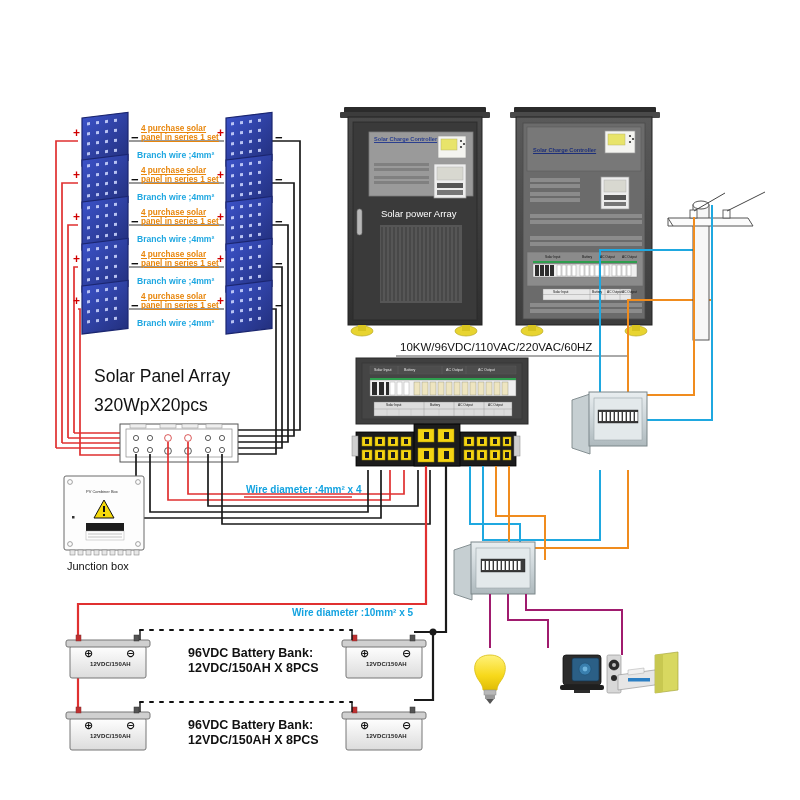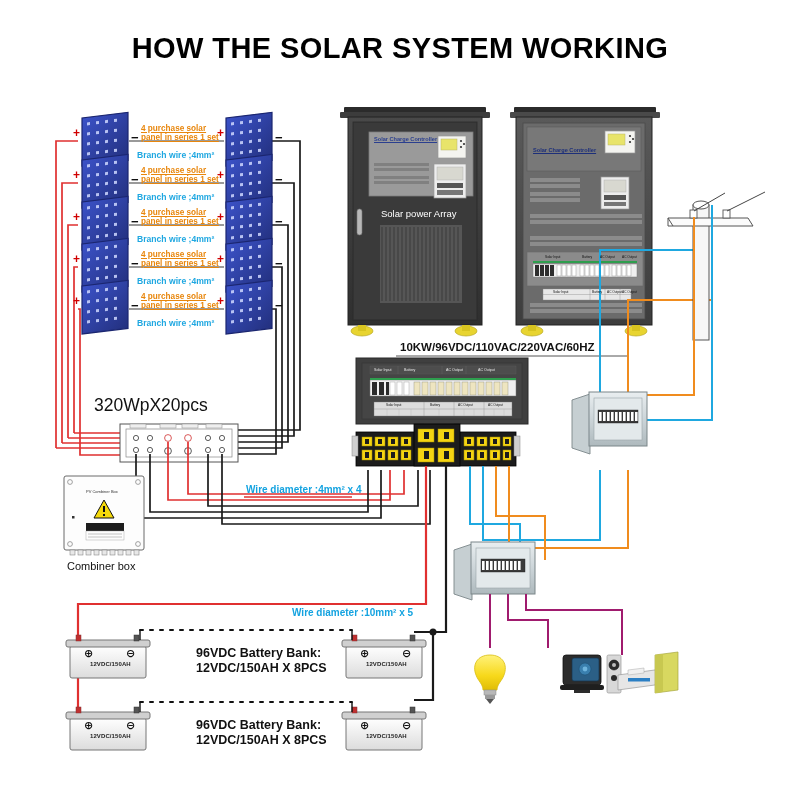--- a/index.html
+++ b/index.html
@@ -16,23 +16,23 @@
          font-family:"Liberation Sans",sans-serif;}
 
   
   .lbl-orange{color:#e8860c;font-size:8.2px;line-height:9.4px;font-weight:bold;white-space:nowrap;text-decoration:underline;}
   .lbl-blue{color:#1ea7e1;font-size:8.6px;font-weight:bold;white-space:nowrap;}
   .lbl-blue2{color:#14a3e0;font-size:10px;font-weight:bold;white-space:nowrap;}
   .plus{color:#d00000;font-weight:bold;font-size:12px;line-height:10px;}
   .minus{color:#111;font-weight:bold;font-size:13px;line-height:10px;}
 
   .arraytext{font-size:17.5px;line-height:21px;color:#111;white-space:nowrap;}
-  .spec{font-size:11.5px;font-weight:bold;color:#111;white-space:nowrap;}
+  .spec{font-size:11.5px;font-weight:normal;color:#111;white-space:nowrap;}
   .jbcap{font-size:11px;color:#111;white-space:nowrap;}
-  .bankText{font-size:12.5px;line-height:15px;color:#111;font-weight:bold;white-space:nowrap;margin-left:8px;}
+  .bankText{font-size:12.5px;line-height:15px;color:#111;font-weight:bold;white-space:nowrap;}
   .battlabel{font-size:6px;color:#222;font-weight:bold;white-space:nowrap;letter-spacing:.1px;}
   .cab-title{font-size:9.5px;color:#ffffff;white-space:nowrap;font-weight:normal;}
   .ctrl-underline{font-size:5.6px;color:#2b3f8f;text-decoration:underline;white-space:nowrap;font-weight:bold;}
   .tinylabel{font-size:3.2px;color:#111;white-space:nowrap;}
   .boxlbl{font-size:3.6px;color:#e8e8e8;white-space:nowrap;}
 </style>
 </head>
 <body>
 
 <div id="stage">
@@ -781,21 +781,20 @@
             <rect x="32" y="25" width="3" height="3"></rect>
           <rect x="5" y="35" width="3" height="3"></rect>
             <rect x="14" y="35" width="3" height="3"></rect>
             <rect x="23" y="35" width="3" height="3"></rect>
             <rect x="32" y="35" width="3" height="3"></rect>
         </g>
       </g>
     </g>
   </svg>
 
-  <div class="abs title">HOW THE SOLAR SYSTEM WORKING</div>
 
   <div class="abs plus" style="left:73px;top:128px">+</div>
   <div class="abs minus" style="left:131px;top:133px">−</div>
   <div class="abs plus" style="left:217px;top:128px">+</div>
   <div class="abs minus" style="left:275px;top:133px">−</div>
   <div class="abs lbl-orange" style="left:141px;top:124px">4 purchase solar</div>
   <div class="abs lbl-orange" style="left:141px;top:133px">panel in series 1 set</div>
   <div class="abs lbl-blue" style="left:137px;top:150px">Branch wire ;4mm²</div>
 
   <div class="abs plus" style="left:73px;top:170px">+</div>
@@ -823,24 +822,25 @@
   <div class="abs lbl-blue" style="left:137px;top:276px">Branch wire ;4mm²</div>
 
   <div class="abs plus" style="left:73px;top:296px">+</div>
   <div class="abs minus" style="left:131px;top:301px">−</div>
   <div class="abs plus" style="left:217px;top:296px">+</div>
   <div class="abs minus" style="left:275px;top:301px">−</div>
   <div class="abs lbl-orange" style="left:141px;top:292px">4 purchase solar</div>
   <div class="abs lbl-orange" style="left:141px;top:301px">panel in series 1 set</div>
   <div class="abs lbl-blue" style="left:137px;top:318px">Branch wire ;4mm²</div>
 
+  <div class="abs arraytext" style="left:94px;top:366px">Solar Panel Array</div>
   <div class="abs arraytext" style="left:94px;top:395px">320WpX20pcs</div>
 
   <div class="abs tinylabel" style="left:86px;top:489px;font-size:4px;color:#333;">PV Combiner Box</div>
-  <div class="abs jbcap" style="left:67px;top:560px">Combiner box</div>
+  <div class="abs jbcap" style="left:67px;top:560px">Junction box</div>
 
   <div class="abs ctrl-underline" style="left:374px;top:136px">Solar Charge Controller</div>
   <div class="abs cab-title" style="left:381px;top:208px">Solar power Array</div>
 
   <div class="abs ctrl-underline" style="left:533px;top:147px;color:#1d2f7a">Solar Charge Controller</div>
   <div class="abs tinylabel" style="left:545px;top:255px">Solar Input</div>
   <div class="abs tinylabel" style="left:582px;top:255px">Battery</div>
   <div class="abs tinylabel" style="left:600px;top:255px">AC Output</div>
   <div class="abs tinylabel" style="left:622px;top:255px">AC Output</div>
   <div class="abs tinylabel" style="left:553px;top:290px">Solar Input</div>

